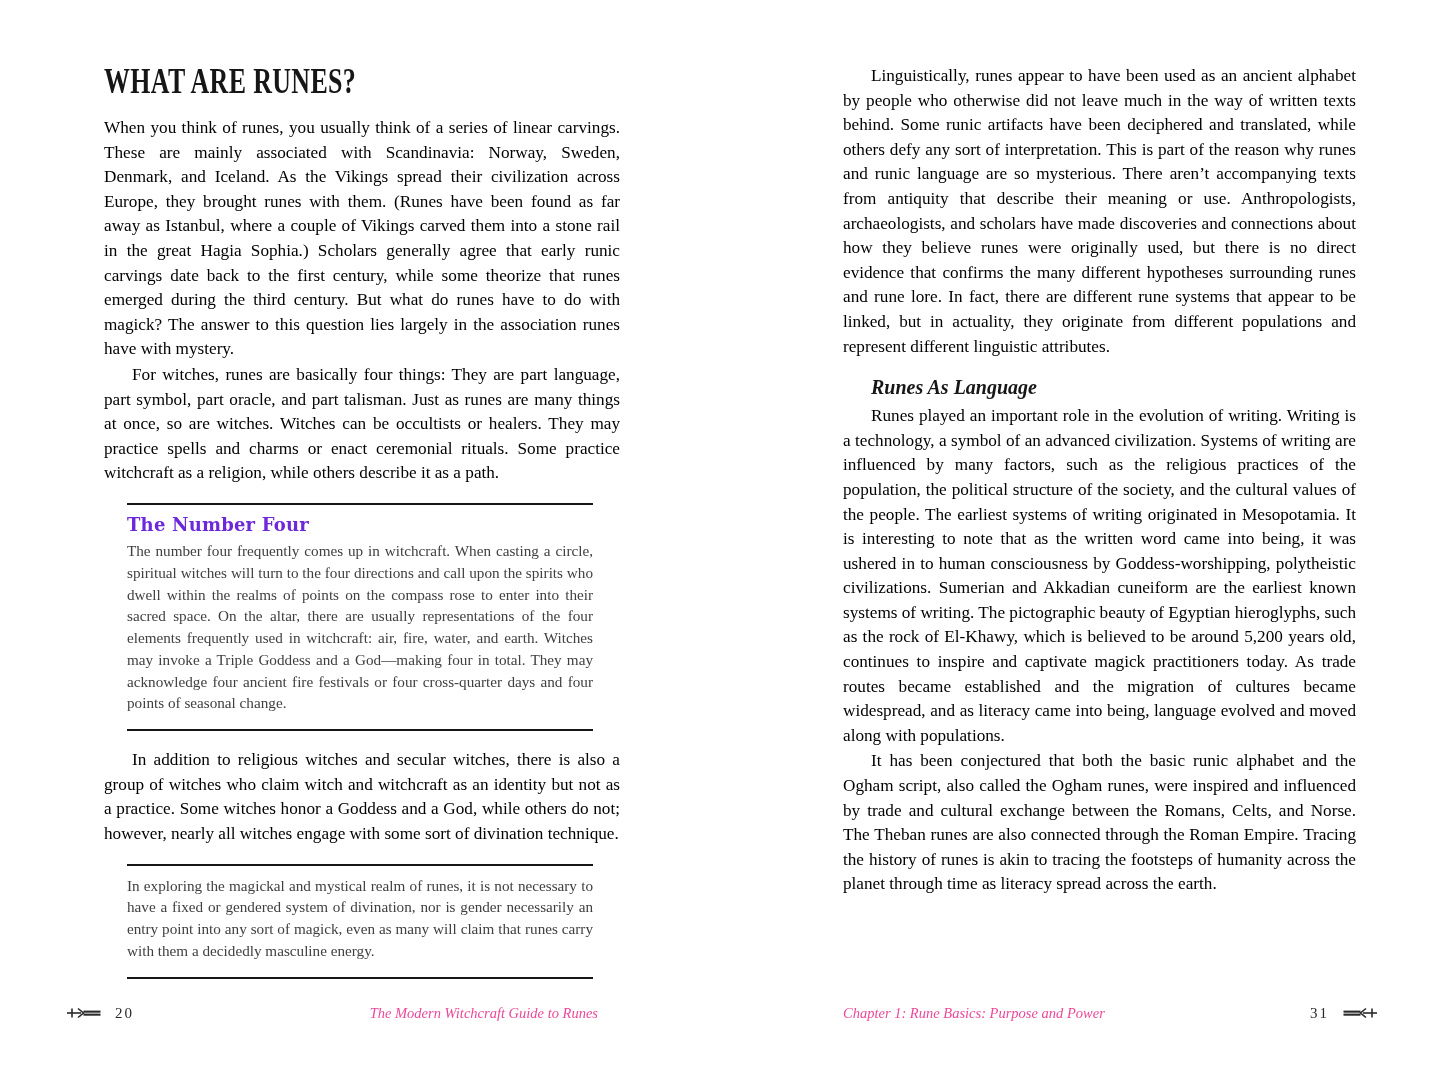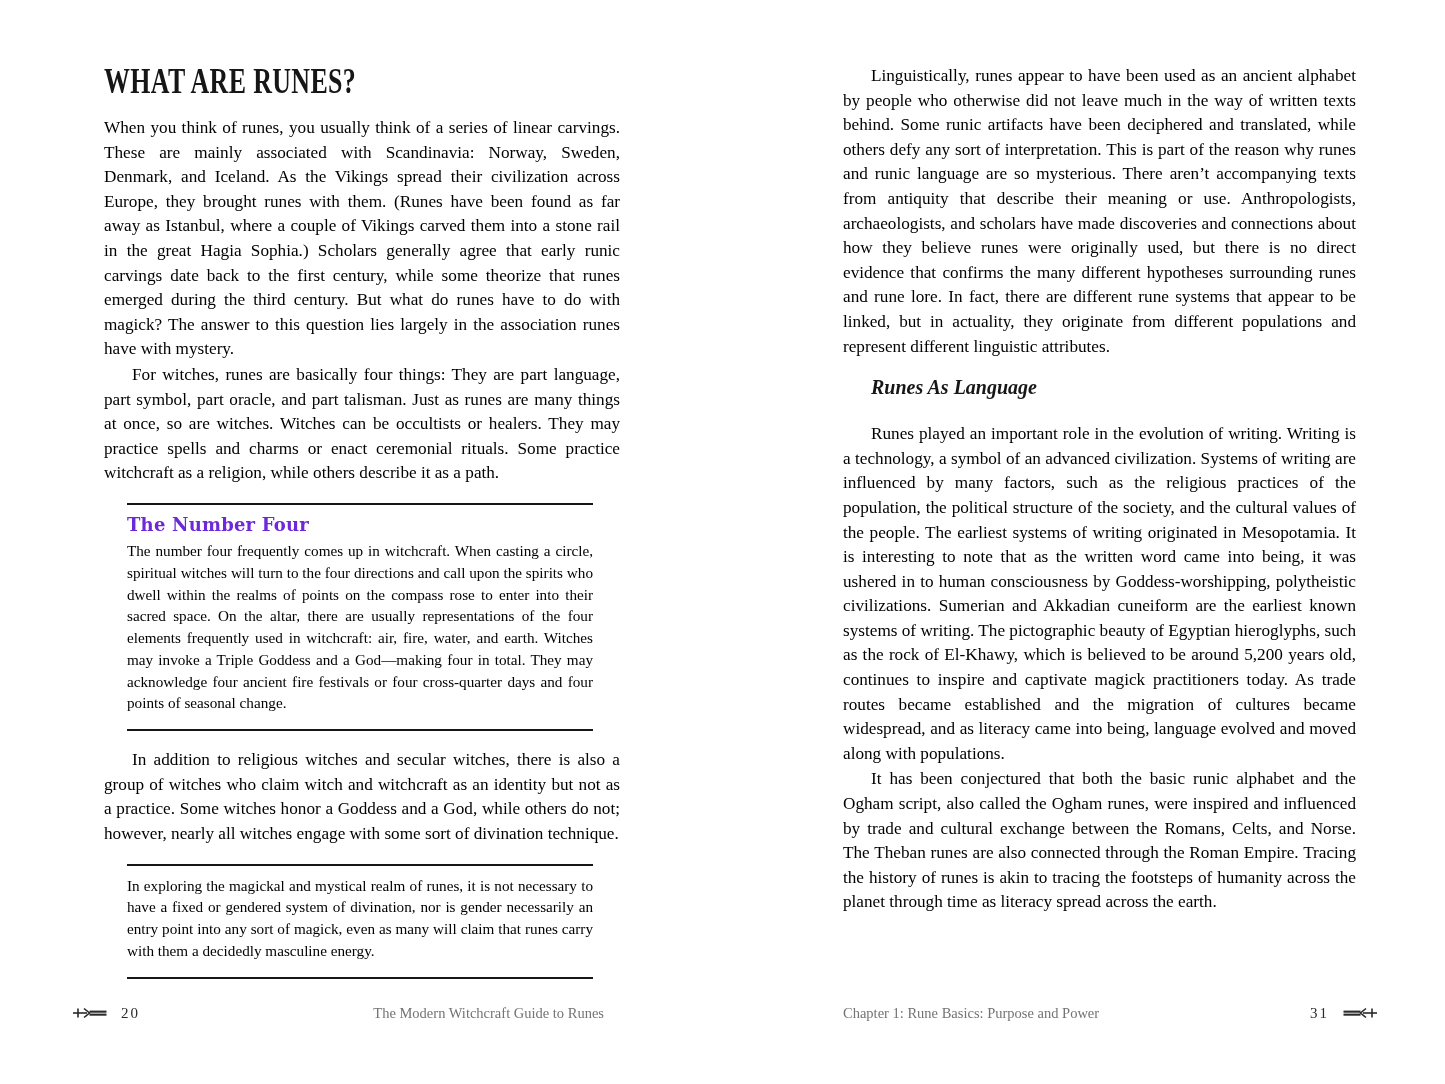--- a/index.html
+++ b/index.html
@@ -56,54 +56,55 @@
     font-size: 18px;
     letter-spacing: 0.2px;
     margin: 0 0 5px 0;
     color: #6d28d9;
   }
   .callout p {
     font-size: 15.2px;
     line-height: 21.8px;
     text-align: justify;
     margin: 0;
-    color: #000000;
+    color: #404040;
   }
 
   h2.section-heading {
     font-size: 20px;
     font-weight: 700;
     font-style: italic;
-    margin: 17px 0 23px 28px;
+    margin: 17px 0 5px 28px;
     color: #161616;
   }
 
   .footer {
     position: absolute;
     top: 1002px;
     height: 22px;
     display: flex;
     align-items: center;
     font-size: 14.5px;
     color: #222222;
   }
-  .footer.left-footer  { left: 73px;  width: 531px; justify-content: space-between; }
+  .footer.left-footer  { left: 67px;  width: 531px; justify-content: space-between; }
   .footer.right-footer { left: 843px; width: 534px; justify-content: space-between; gap: 24px; }
   .footer .pageno-group {
     display: flex;
     align-items: center;
     gap: 14px;
   }
   .footer .pageno {
     font-size: 15px;
     letter-spacing: 2px;
     color: #2a2a2a;
   }
   .footer .running {
-    color: #737373;
+    font-style: italic;
+    color: #ec4899;
   }
   .ornament svg { display: block; }
 </style>
 </head>
 <body>
 
 <section class="page left">
   <h1 class="chapter-title">WHAT ARE RUNES?</h1>
 
   <p class="body">When you think of runes, you usually think of a series of linear carvings. These are mainly associated with Scandinavia: Norway, Sweden, Denmark, and Iceland. As the Vikings spread their civilization across Europe, they brought runes with them. (Runes have been found as far away as Istanbul, where a couple of Vikings carved them into a stone rail in the great Hagia Sophia.) Scholars generally agree that early runic carvings date back to the first century, while some theorize that runes emerged during the third century. But what do runes have to do with magick? The answer to this question lies largely in the association runes have with mystery.</p>

